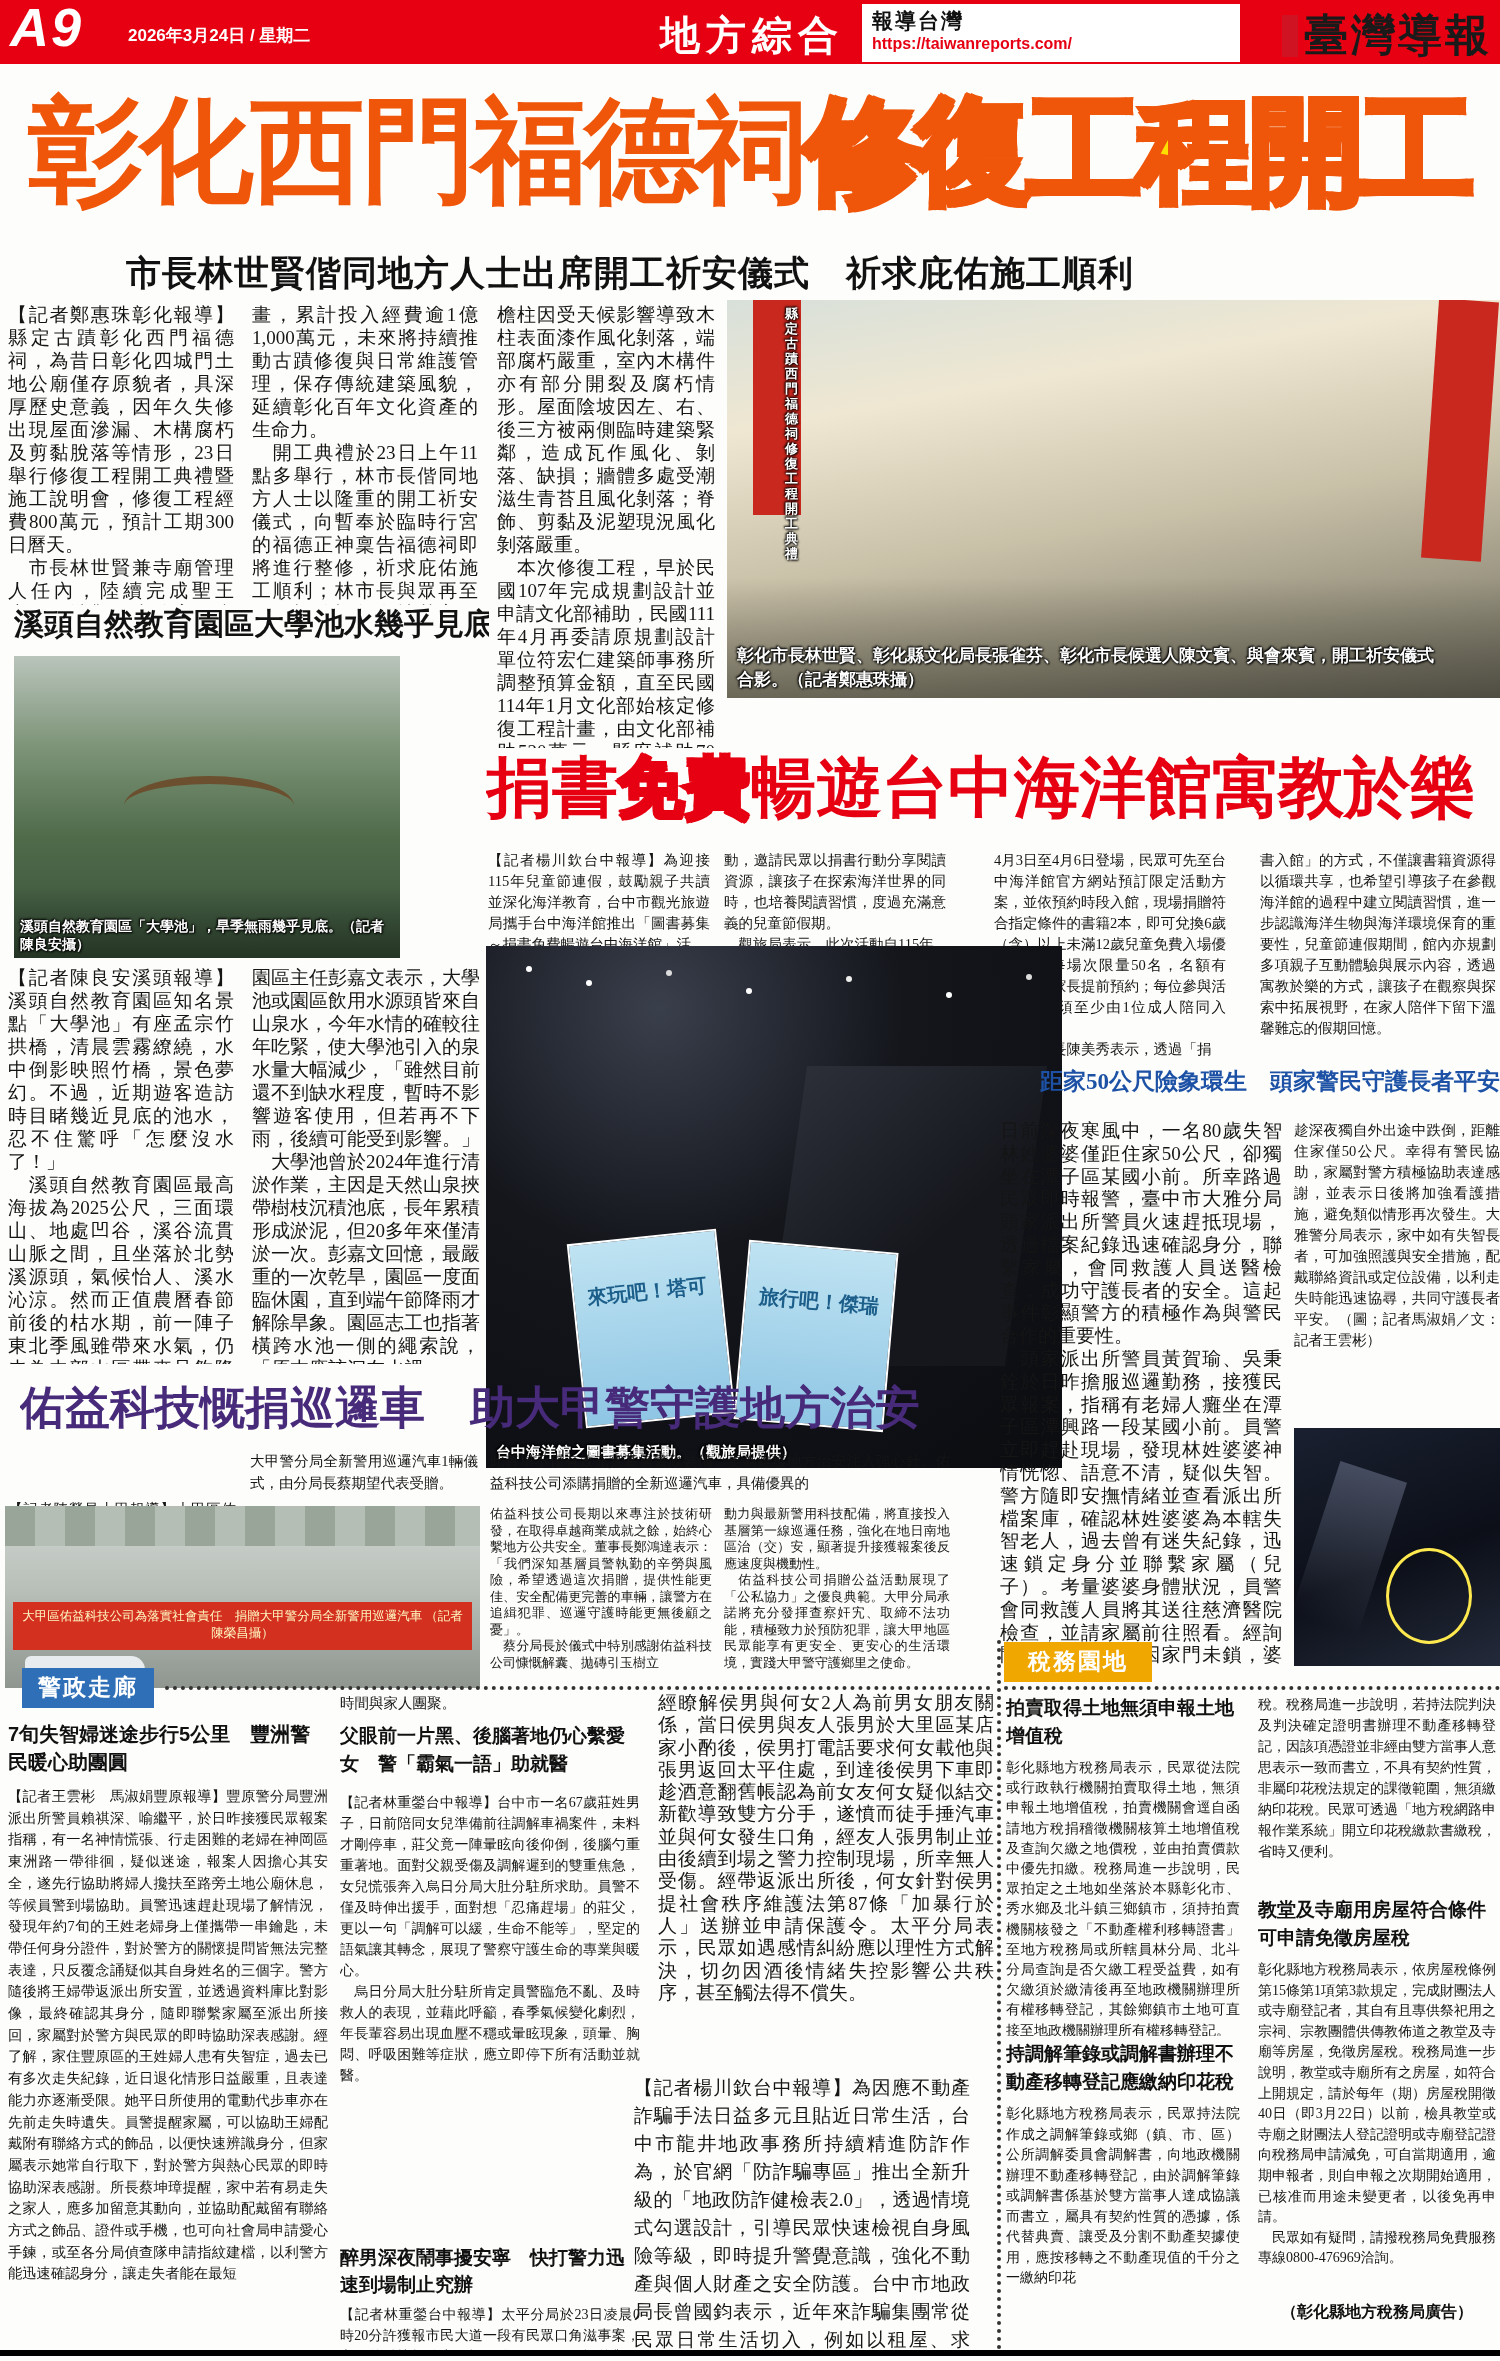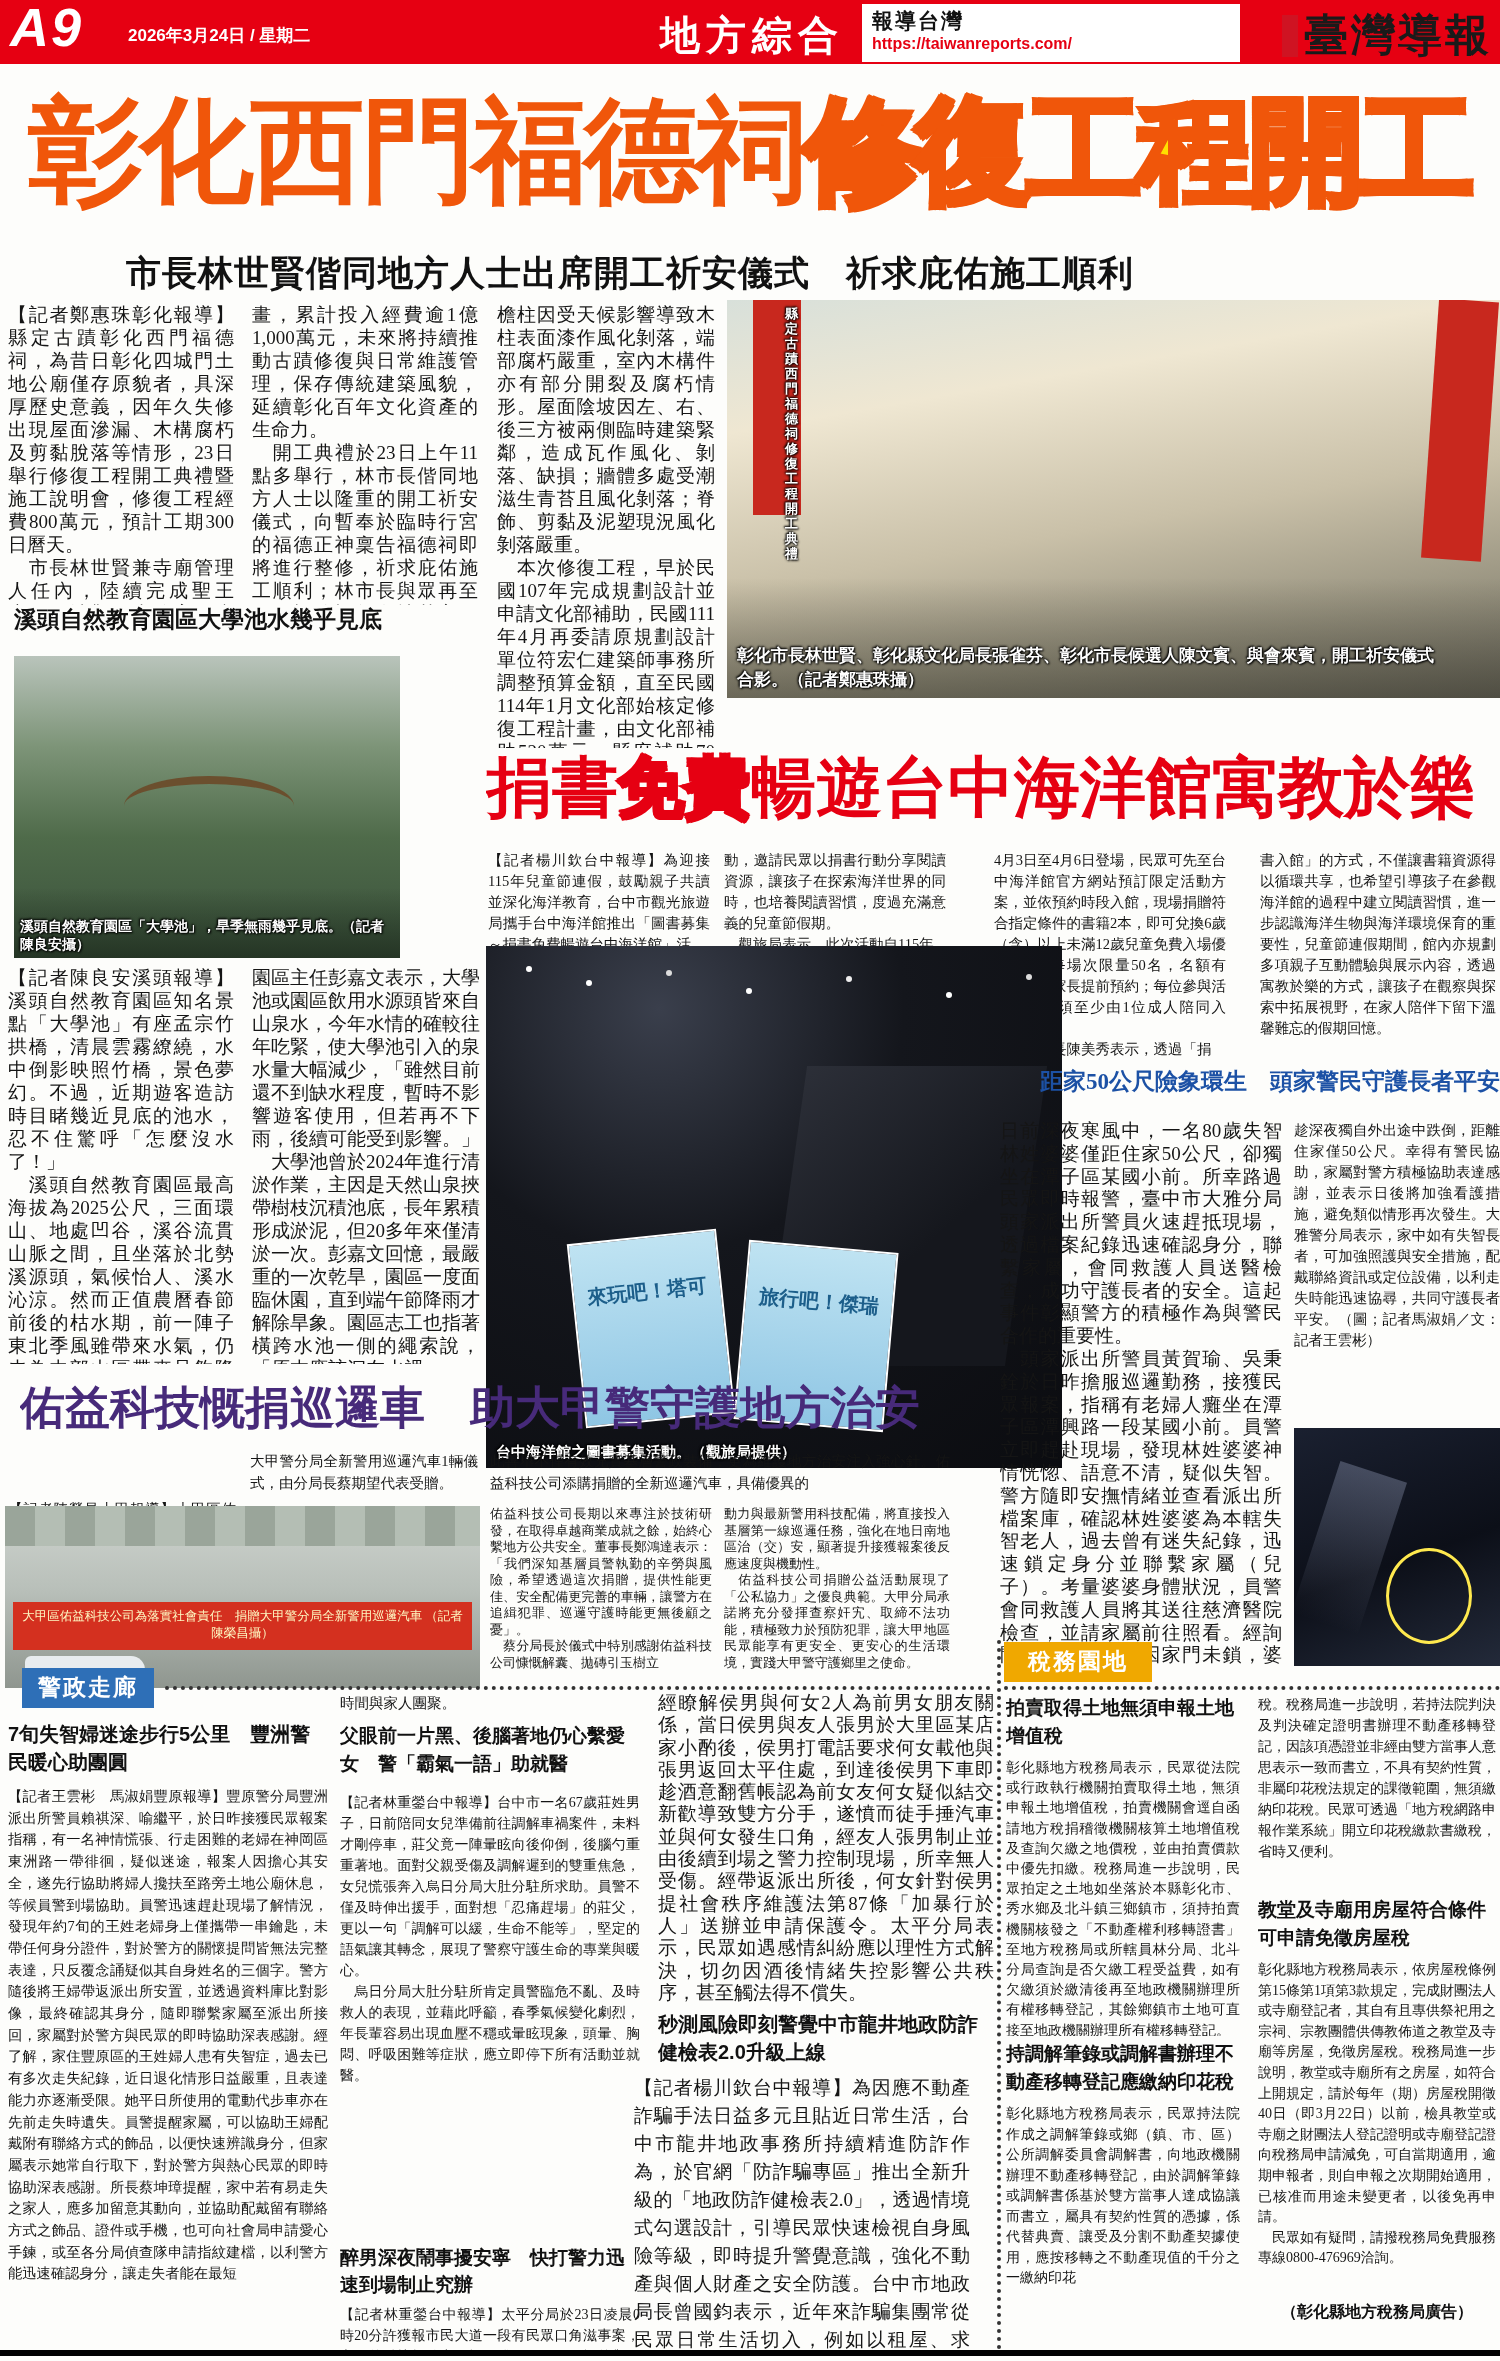--- a/index.html
+++ b/index.html
@@ -85,21 +85,21 @@
 　本次修復工程，早於民國107年完成規劃設計並申請文化部補助，民國111年4月再委請原規劃設計單位符宏仁建築師事務所調整預算金額，直至民國114年1月文化部始核定修復工程計畫，由文化部補助520萬元、縣府補助70萬元、市公所自籌210萬元，修復工期300日曆天，透過修復讓百年古廟重現風華，更凝聚地方信仰力量，展現彰化深厚文化底蘊。</div>
 
   <div class="photo ph-main" style="left:727px;top:300px;width:773px;height:398px;">
     <div class="vbanner" style="left:26px;top:0;width:48px;height:215px;"></div>
     <div class="vbanner" style="right:10px;top:0;width:60px;height:260px;transform:rotate(4deg);"></div>
     <div class="caption-overlay" style="left:58px;top:6px;width:22px;font-size:13px;line-height:15px;">縣定古蹟西門福德祠修復工程開工典禮</div>
     <div style="position:absolute;left:0;bottom:0;width:100%;height:120px;background:linear-gradient(0deg,rgba(40,40,30,.45),rgba(40,40,30,0));"></div>
     <div class="caption-overlay" style="left:10px;bottom:6px;width:700px;font-size:17px;line-height:24px;">彰化市長林世賢、彰化縣文化局長張雀芬、彰化市長候選人陳文賓、與會來賓，開工祈安儀式合影。（記者鄭惠珠攝）</div>
   </div>
 
-  <div class="headsm" style="left:14px;top:604px;width:475px;height:46px;font-size:23px;letter-spacing:0px;white-space:nowrap;">溪頭自然教育園區大學池水幾乎見底</div>
+  <div class="headsm" style="left:14px;top:604px;width:475px;height:46px;font-size:30px;letter-spacing:0px;white-space:nowrap;">溪頭自然教育園區大學池水幾乎見底</div>
   <div class="photo ph-pond" style="left:14px;top:656px;width:386px;height:302px;">
     <div style="position:absolute;left:110px;top:120px;width:170px;height:60px;border-top:8px solid #6b4f2e;border-radius:50% 50% 0 0;"></div>
     <div style="position:absolute;left:0;bottom:0;width:100%;height:70px;background:linear-gradient(0deg,rgba(20,30,18,.55),rgba(20,30,18,0));"></div>
     <div class="caption-overlay" style="left:6px;bottom:4px;width:376px;font-size:14px;line-height:18px;">溪頭自然教育園區「大學池」，旱季無雨幾乎見底。（記者陳良安攝）</div>
   </div>
   <div class="col" style="left:8px;top:966px;width:226px;height:398px;">【記者陳良安溪頭報導】溪頭自然教育園區知名景點「大學池」有座孟宗竹拱橋，清晨雲霧繚繞，水中倒影映照竹橋，景色夢幻。不過，近期遊客造訪時目睹幾近見底的池水，忍不住驚呼「怎麼沒水了！」
 　溪頭自然教育園區最高海拔為2025公尺，三面環山、地處凹谷，溪谷流貫山脈之間，且坐落於北勢溪源頭，氣候怡人、溪水沁涼。然而正值農曆春節前後的枯水期，前一陣子東北季風雖帶來水氣，仍未為中部山區帶來足夠降雨，導致今年特別乾燥。</div>
   <div class="col" style="left:252px;top:966px;width:228px;height:398px;">園區主任彭嘉文表示，大學池或園區飲用水源頭皆來自山泉水，今年水情的確較往年吃緊，使大學池引入的泉水量大幅減少，「雖然目前還不到缺水程度，暫時不影響遊客使用，但若再不下雨，後續可能受到影響。」
 　大學池曾於2024年進行清淤作業，主因是天然山泉挾帶樹枝沉積池底，長年累積形成淤泥，但20多年來僅清淤一次。彭嘉文回憶，最嚴重的一次乾旱，園區一度面臨休園，直到端午節降雨才解除旱象。園區志工也指著橫跨水池一側的繩索說，「原本應該沉在水裡。」</div>
 
@@ -156,21 +156,20 @@
   <div class="col" style="left:8px;top:1786px;width:320px;height:566px;font-size:14.3px;line-height:21.7px;">【記者王雲彬　馬淑娟豐原報導】豐原警分局豐洲派出所警員賴祺深、喻繼平，於日昨接獲民眾報案指稱，有一名神情慌張、行走困難的老婦在神岡區東洲路一帶徘徊，疑似迷途，報案人因擔心其安全，遂先行協助將婦人攙扶至路旁土地公廟休息，等候員警到場協助。員警迅速趕赴現場了解情況，發現年約7旬的王姓老婦身上僅攜帶一串鑰匙，未帶任何身分證件，對於警方的關懷提問皆無法完整表達，只反覆念誦疑似其自身姓名的三個字。警方隨後將王婦帶返派出所安置，並透過資料庫比對影像，最終確認其身分，隨即聯繫家屬至派出所接回，家屬對於警方與民眾的即時協助深表感謝。經了解，家住豐原區的王姓婦人患有失智症，過去已有多次走失紀錄，近日退化情形日益嚴重，且表達能力亦逐漸受限。她平日所使用的電動代步車亦在先前走失時遺失。員警提醒家屬，可以協助王婦配戴附有聯絡方式的飾品，以便快速辨識身分，但家屬表示她常自行取下，對於警方與熱心民眾的即時協助深表感謝。所長蔡坤璋提醒，家中若有易走失之家人，應多加留意其動向，並協助配戴留有聯絡方式之飾品、證件或手機，也可向社會局申請愛心手鍊，或至各分局偵查隊申請指紋建檔，以利警方能迅速確認身分，讓走失者能在最短</div>
 
   <div class="col" style="left:340px;top:1692px;width:300px;height:24px;font-size:14.5px;">時間與家人團聚。</div>
   <div class="headsm" style="left:340px;top:1722px;width:300px;height:62px;font-size:19px;line-height:28px;font-family:'Liberation Sans',sans-serif;">父眼前一片黑、後腦著地仍心繫愛女　警「霸氣一語」助就醫</div>
   <div class="col" style="left:340px;top:1792px;width:300px;height:446px;font-size:14px;line-height:21px;">【記者林重鎣台中報導】台中市一名67歲莊姓男子，日前陪同女兒準備前往調解車禍案件，未料才剛停車，莊父竟一陣暈眩向後仰倒，後腦勺重重著地。面對父親受傷及調解遲到的雙重焦急，女兒慌張奔入烏日分局大肚分駐所求助。員警不僅及時伸出援手，面對想「忍痛趕場」的莊父，更以一句「調解可以緩，生命不能等」，堅定的語氣讓其轉念，展現了警察守護生命的專業與暖心。
 　烏日分局大肚分駐所肯定員警臨危不亂、及時救人的表現，並藉此呼籲，春季氣候變化劇烈，年長輩容易出現血壓不穩或暈眩現象，頭暈、胸悶、呼吸困難等症狀，應立即停下所有活動並就醫。</div>
   <div class="headsm" style="left:340px;top:2244px;width:300px;height:56px;font-size:19px;line-height:27px;font-family:'Liberation Sans',sans-serif;">醉男深夜鬧事擾安寧　快打警力迅速到場制止究辦</div>
   <div class="col" style="left:340px;top:2304px;width:300px;height:46px;font-size:14px;line-height:21px;">【記者林重鎣台中報導】太平分局於23日凌晨0時20分許獲報市民大道一段有民眾口角滋事案，立即啟動快打警力到場，發現侯姓男子酒後與何姓女子發生口角並徒手捶打何女之自小客車，經優勢警力控制現場，全案依法究辦。</div>
 
   <div class="col" style="left:658px;top:1692px;width:336px;height:314px;line-height:22.3px;">經瞭解侯男與何女2人為前男女朋友關係，當日侯男與友人張男於大里區某店家小酌後，侯男打電話要求何女載他與張男返回太平住處，到達後侯男下車即趁酒意翻舊帳認為前女友何女疑似結交新歡導致雙方分手，遂憤而徒手捶汽車並與何女發生口角，經友人張男制止並由後續到場之警力控制現場，所幸無人受傷。經帶返派出所後，何女針對侯男提社會秩序維護法第87條「加暴行於人」送辦並申請保護令。太平分局表示，民眾如遇感情糾紛應以理性方式解決，切勿因酒後情緒失控影響公共秩序，甚至觸法得不償失。</div>
-  <div class="headsm" style="left:658px;top:2010px;width:336px;height:58px;font-size:20px;line-height:28px;font-family:'Liberation Sans',sans-serif;">秒測風險即刻警覺中市龍井地政防詐健檢表2.0升級上線</div>
   <div class="col" style="left:634px;top:2074px;width:336px;height:280px;line-height:28px;">【記者楊川欽台中報導】為因應不動產詐騙手法日益多元且貼近日常生活，台中市龍井地政事務所持續精進防詐作為，於官網「防詐騙專區」推出全新升級的「地政防詐健檢表2.0」，透過情境式勾選設計，引導民眾快速檢視自身風險等級，即時提升警覺意識，強化不動產與個人財產之安全防護。台中市地政局長曾國鈞表示，近年來詐騙集團常從民眾日常生活切入，例如以租屋、求職、交友或投資為話題，先降低戒心後再誘導受害，此次推出的「防詐健檢表2.0」，正是希望以貼近生活的方式，協助民眾主動辨識風險，在第一時間提高警覺、避免落入詐騙陷阱。</div>
 
   <div class="label-box" style="left:1004px;top:1642px;width:148px;height:40px;background:#f0a800;">稅務園地</div>
   <div class="headsm" style="left:1006px;top:1694px;width:234px;height:58px;font-size:19px;line-height:28px;">拍賣取得土地無須申報土地增值稅</div>
   <div class="col" style="left:1006px;top:1758px;width:234px;height:278px;font-size:14px;line-height:20.2px;">彰化縣地方稅務局表示，民眾從法院或行政執行機關拍賣取得土地，無須申報土地增值稅，拍賣機關會逕自函請地方稅捐稽徵機關核算土地增值稅及查詢欠繳之地價稅，並由拍賣價款中優先扣繳。稅務局進一步說明，民眾拍定之土地如坐落於本縣彰化市、秀水鄉及北斗鎮三鄉鎮市，須持拍賣機關核發之「不動產權利移轉證書」至地方稅務局或所轄員林分局、北斗分局查詢是否欠繳工程受益費，如有欠繳須於繳清後再至地政機關辦理所有權移轉登記，其餘鄉鎮市土地可直接至地政機關辦理所有權移轉登記。</div>
   <div class="headsm" style="left:1006px;top:2040px;width:234px;height:58px;font-size:19px;line-height:28px;">持調解筆錄或調解書辦理不動產移轉登記應繳納印花稅</div>
   <div class="col" style="left:1006px;top:2104px;width:234px;height:246px;font-size:14px;line-height:20.5px;">彰化縣地方稅務局表示，民眾持法院作成之調解筆錄或鄉（鎮、市、區）公所調解委員會調解書，向地政機關辦理不動產移轉登記，由於調解筆錄或調解書係基於雙方當事人達成協議而書立，屬具有契約性質的憑據，係代替典賣、讓受及分割不動產契據使用，應按移轉之不動產現值的千分之一繳納印花</div>
   <div class="col" style="left:1258px;top:1694px;width:238px;height:198px;font-size:14px;line-height:21px;">稅。稅務局進一步說明，若持法院判決及判決確定證明書辦理不動產移轉登記，因該項憑證並非經由雙方當事人意思表示一致而書立，不具有契約性質，非屬印花稅法規定的課徵範圍，無須繳納印花稅。民眾可透過「地方稅網路申報作業系統」開立印花稅繳款書繳稅，省時又便利。</div>
   <div class="headsm" style="left:1258px;top:1896px;width:238px;height:58px;font-size:19px;line-height:28px;">教堂及寺廟用房屋符合條件可申請免徵房屋稅</div>
   <div class="col" style="left:1258px;top:1960px;width:238px;height:336px;font-size:14px;line-height:20.6px;">彰化縣地方稅務局表示，依房屋稅條例第15條第1項第3款規定，完成財團法人或寺廟登記者，其自有且專供祭祀用之宗祠、宗教團體供傳教佈道之教堂及寺廟等房屋，免徵房屋稅。稅務局進一步說明，教堂或寺廟所有之房屋，如符合上開規定，請於每年（期）房屋稅開徵40日（即3月22日）以前，檢具教堂或寺廟之財團法人登記證明或寺廟登記證向稅務局申請減免，可自當期適用，逾期申報者，則自申報之次期開始適用，已核准而用途未變更者，以後免再申請。

